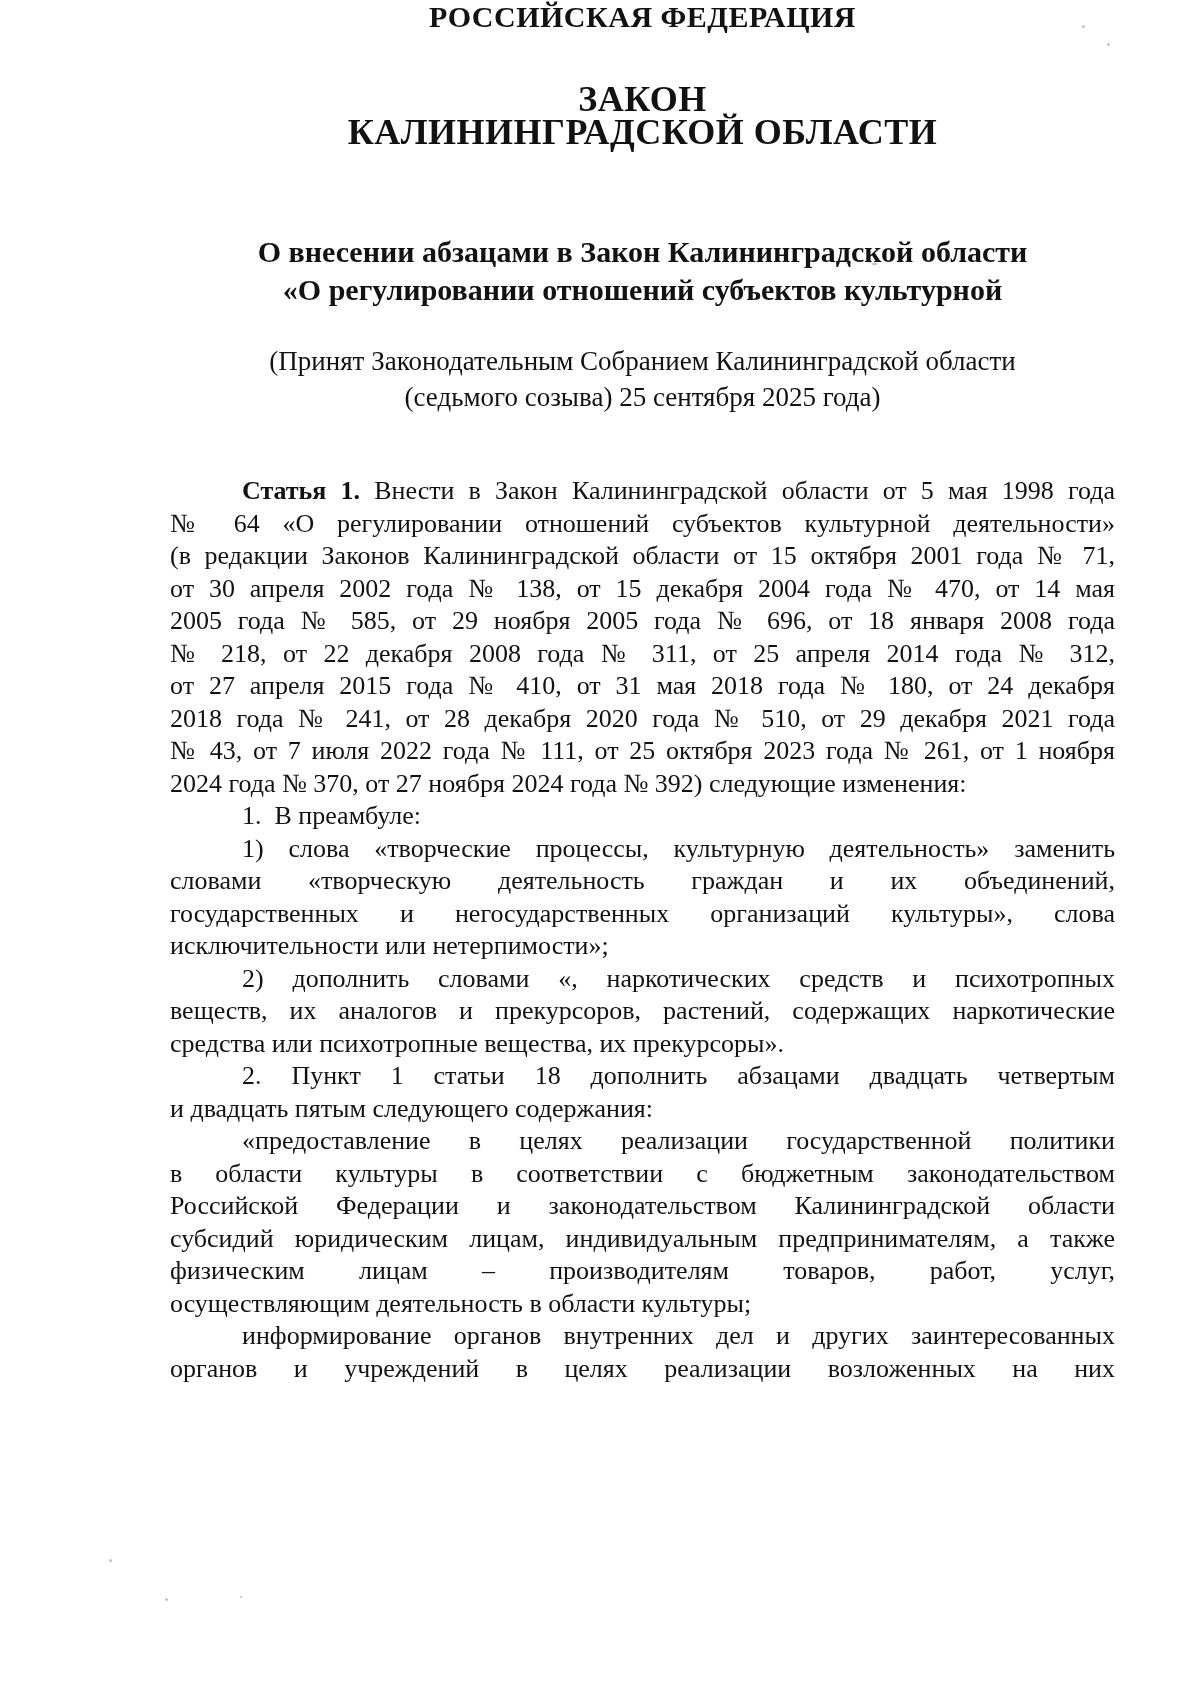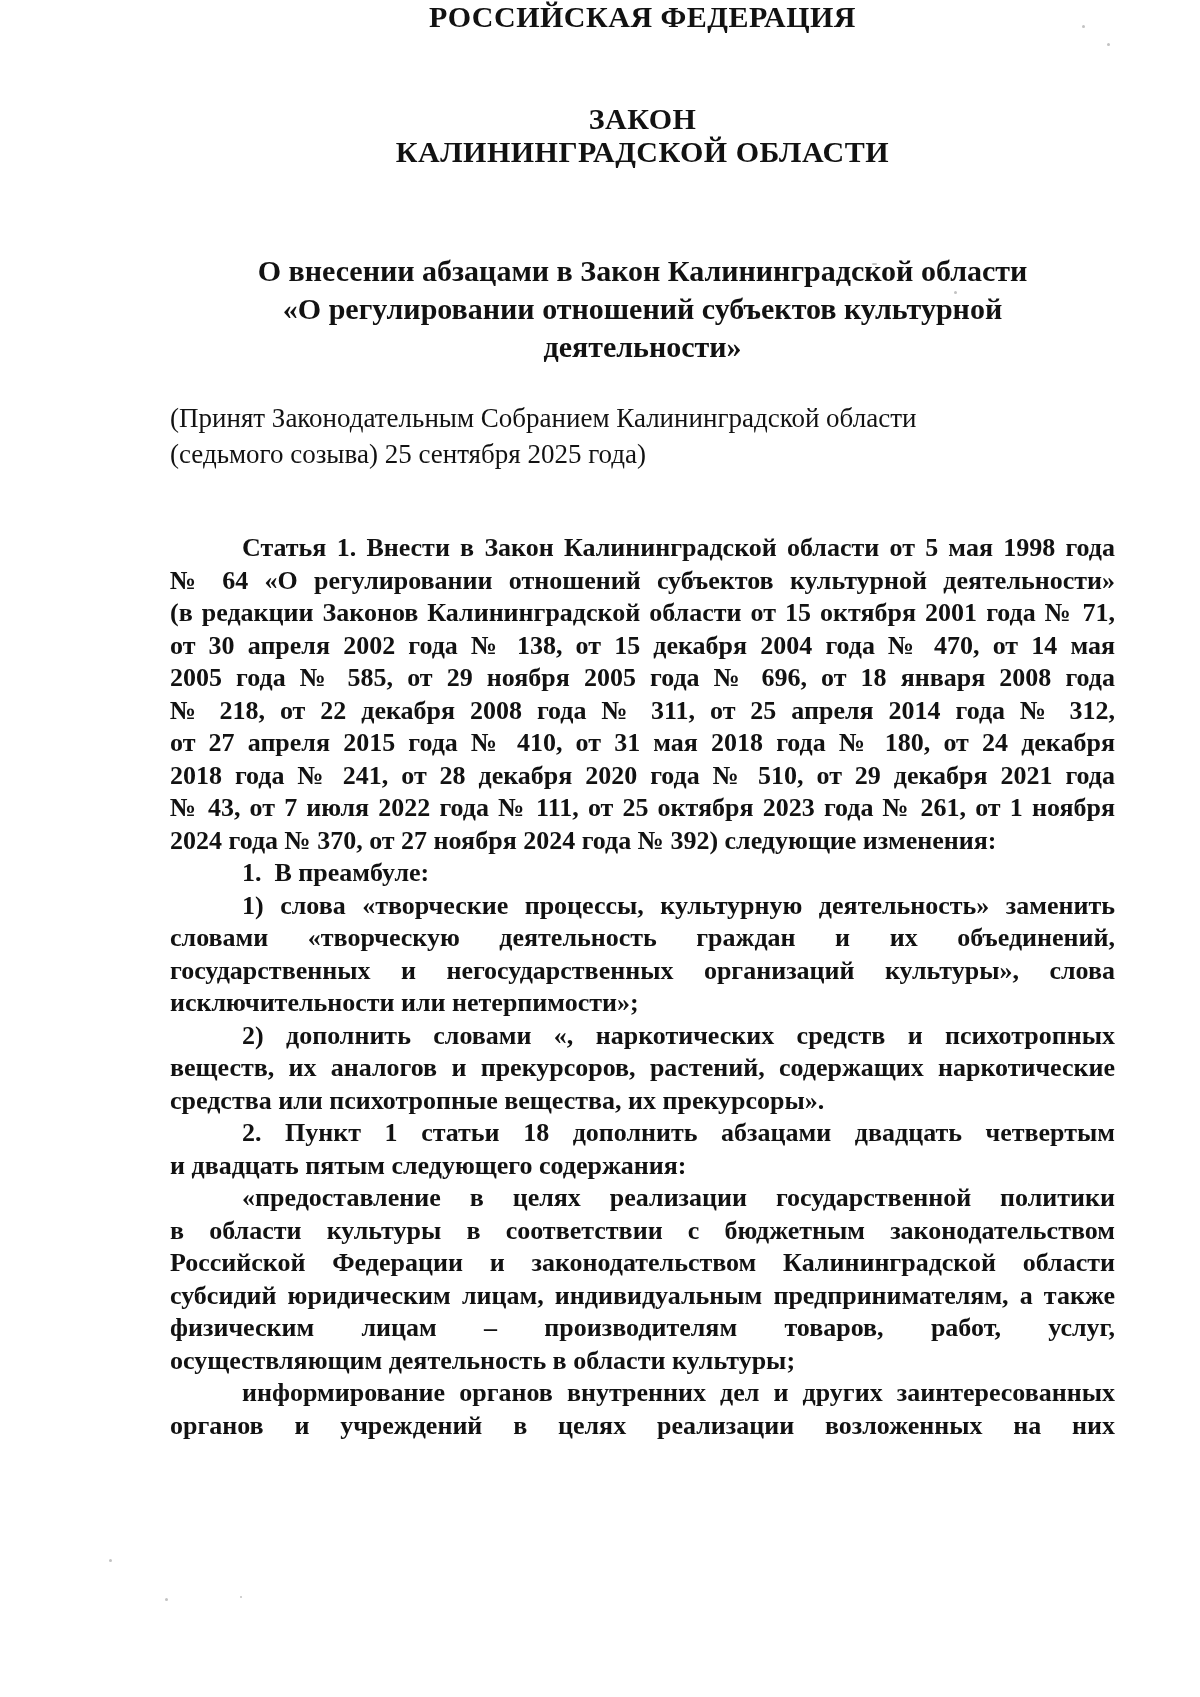--- a/index.html
+++ b/index.html
@@ -11,28 +11,27 @@
     font-family:"Liberation Serif","DejaVu Serif",serif;
     color:#121212;
     margin:0 auto;
   }
   .content{
     margin-left:170px;
     width:945px;
   }
   .h{font-weight:bold;text-align:center;}
   .country{font-size:30px;line-height:34px;letter-spacing:0.5px;}
-  .doctype{margin-top:68px;font-size:30px;line-height:33px;letter-spacing:0.5px;}
+  .doctype{margin-top:49px;font-size:36px;line-height:33px;letter-spacing:0.5px;}
   .lawtitle{margin-top:84px;font-size:30px;line-height:38px;}
-  .adoption{margin-top:34px;font-size:27px;line-height:36px;}
+  .adoption{margin-top:34px;font-size:27px;line-height:36px;text-align:center;}
   .lawbody{margin-top:60px;font-size:26px;line-height:32.5px;}
   .bline{
     text-align:justify;
     text-align-last:justify;
-    font-weight:bold;
   }
   .bline.final{
     text-align:left;
     text-align-last:left;
   }
   .bline.first{text-indent:72px;}
   .hline{white-space:nowrap;}
   .speck{
     position:absolute;
     background:#8f8f8f;
@@ -59,21 +58,20 @@
     <div class="h country">РОССИЙСКАЯ ФЕДЕРАЦИЯ</div>
 
     <div class="h doctype">
         <div class="hline">ЗАКОН</div>
         <div class="hline">КАЛИНИНГРАДСКОЙ ОБЛАСТИ</div>
       </div>
 
     <div class="h lawtitle">
         <div class="hline">О внесении абзацами в Закон Калининградской области</div>
         <div class="hline">«О регулировании отношений субъектов культурной</div>
-        <div class="hline">деятельности»</div>
       </div>
 
     <div class="adoption">
         <div class="hline">(Принят Законодательным Собранием Калининградской области</div>
         <div class="hline">(седьмого созыва) 25 сентября 2025 года)</div>
       </div>
 
     <div class="lawbody" id="law-body">
         <div>
           <div class="bline first"><b>Статья 1.</b> Внести в Закон Калининградской области от 5 мая 1998 года</div>

